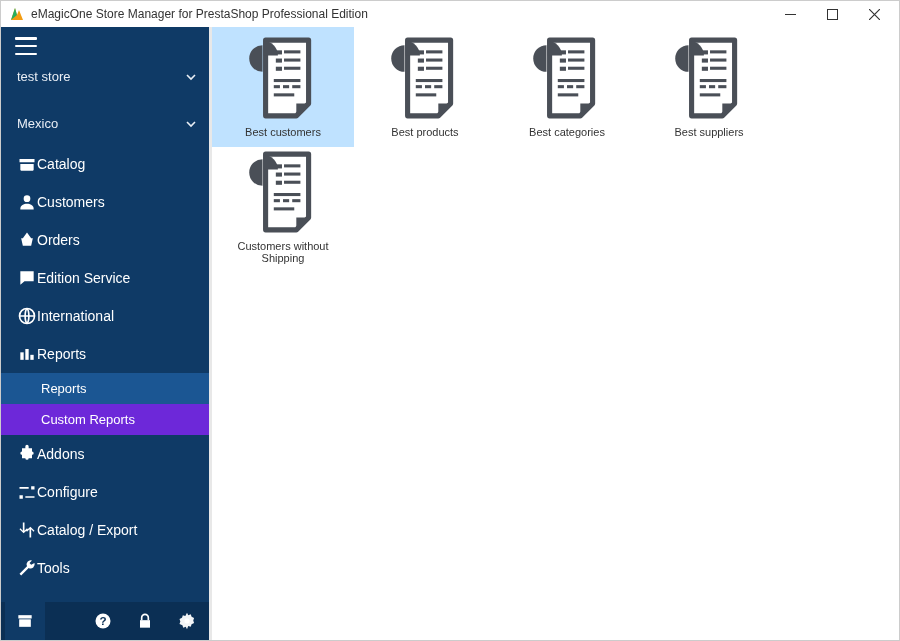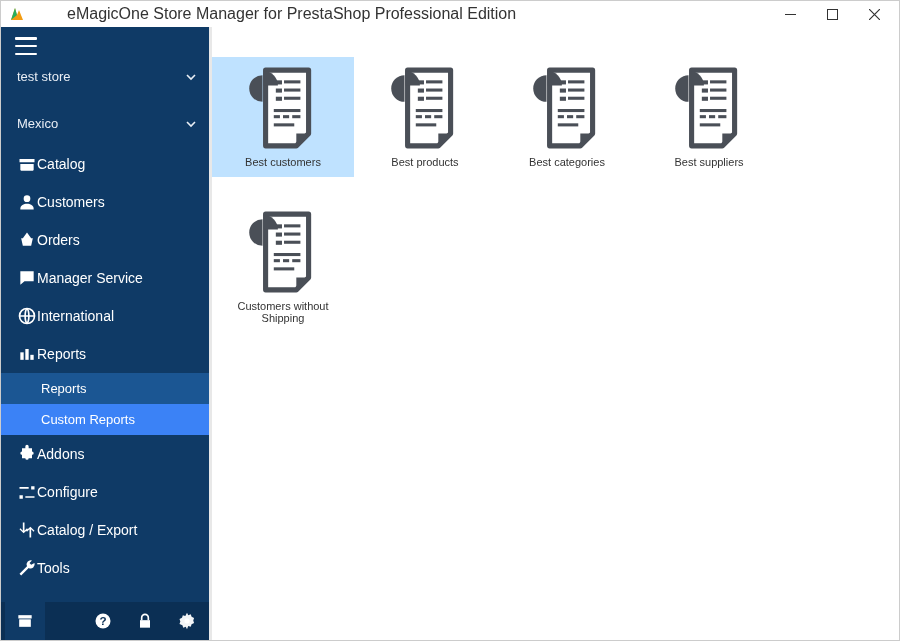--- a/index.html
+++ b/index.html
@@ -1,41 +1,41 @@
 <!DOCTYPE html>
 <html><head>
 <meta charset="utf-8">
 <style>
   * { box-sizing: border-box; margin: 0; padding: 0; }
   html, body { width: 900px; height: 641px; font-family: "Segoe UI", Arial, sans-serif; font-size: 13px; overflow: hidden; }
   .window { width: 900px; height: 641px; border: 1px solid #ccc; display: flex; flex-direction: column; background: #fff; }
   .titlebar { height: 26px; display: flex; align-items: center; padding: 0 4px 0 8px; background: #fff; }
   .titlebar .app-icon { width: 16px; height: 16px; margin-right: 6px; }
-  .titlebar .title-text { flex: 1; font-size: 16px; color: #333; white-space: nowrap; margin-left: 36px; }
+  .titlebar .title-text { flex: 1; font-size: 12px; color: #333; white-space: nowrap; }
   .titlebar .win-btn { width: 42px; height: 26px; display: flex; align-items: center; justify-content: center; font-size: 13px; color: #333; }
   .body { flex: 1; display: flex; min-height: 0; }
   .sidebar { width: 210px; background: #0f3a66; color: #fff; display: flex; flex-direction: column; }
   .sb-top { padding: 10px 14px 6px 14px; }
   .hamburger { width: 22px; height: 18px; display: flex; flex-direction: column; justify-content: space-between; cursor: pointer; }
   .hamburger span { display: block; height: 2.5px; background: #fff; border-radius: 1px; }
   .sb-section { padding: 8px 14px 8px 16px; display: flex; align-items: center; justify-content: space-between; }
   .sb-section .label { font-size: 13px; color: #e9eef5; }
   .sb-chevron { font-size: 12px; color: #e9eef5; }
   .sb-menu { flex: 1; display: flex; flex-direction: column; margin-top: 6px; }
   .sb-item { display: flex; align-items: center; padding: 9px 14px 9px 16px; cursor: pointer; font-size: 14px; }
   .sb-item .icn { width: 20px; height: 20px; display: flex; align-items: center; justify-content: center; flex-shrink: 0; }
   .sb-sub { padding: 8px 14px 8px 40px; font-size: 13px; cursor: pointer; }
   .sb-sub.selected { background: #1b5693; }
-  .sb-sub.alt { background: #3b82f6; }
+  .sb-sub.alt { background: #6d28d9; }
   .sb-bottom { height: 38px; background: #0b2f54; display: flex; align-items: center; padding: 0 4px; gap: 2px; }
   .sb-bottom .bbtn { width: 40px; height: 38px; display: flex; align-items: center; justify-content: center; cursor: pointer; }
   .sb-bottom .bbtn.active { background: #0f3a66; }
   .content { flex: 1; background: #fff; position: relative; border-left: 1px solid #ddd; }
   .grid { display: flex; flex-wrap: wrap; align-content: flex-start; padding: 0; }
-  .tile { width: 142px; height: 120px; display: flex; flex-direction: column; align-items: center; justify-content: center; gap: 4px; cursor: pointer; padding: 6px 4px; margin-top: 30px; }
+  .tile { width: 142px; height: 120px; display: flex; flex-direction: column; align-items: center; justify-content: center; gap: 4px; cursor: pointer; padding: 6px 4px; }
   .tile.selected { background: #bfe2ff; }
   .tile .report-icon { width: 84px; height: 86px; }
   .tile .caption { font-size: 11px; color: #333; text-align: center; }
   .thin-scroll { position: absolute; left: -3px; top: 0; bottom: 0; width: 3px; background: #e8e8e8; }
   svg { display: block; }
   .redacted-stripe { height: 14px; margin: 2px 14px 0 16px; border-radius: 2px; }
 </style>
 </head>
 <body>
 
@@ -121,21 +121,21 @@
               </svg>
             </span>
           <span>Orders</span>
         </div>
         <div class="sb-item">
           <span class="icn">
               <svg viewBox="0 0 24 24" width="20" height="20">
                 <path fill="#fff" d="M4 4h16v12H9l-5 4z"></path>
               </svg>
             </span>
-          <span>Manager Service</span>
+          <span>Edition Service</span>
         </div>
         <div class="sb-item">
           <span class="icn">
               <svg viewBox="0 0 24 24" width="20" height="20">
                 <circle cx="12" cy="12" r="9" fill="none" stroke="#fff" stroke-width="2"></circle>
                 <path d="M3 12h18M12 3c3 3 3 15 0 18M12 3c-3 3-3 15 0 18" fill="none" stroke="#fff" stroke-width="2"></path>
               </svg>
             </span>
           <span>International</span>
         </div>

